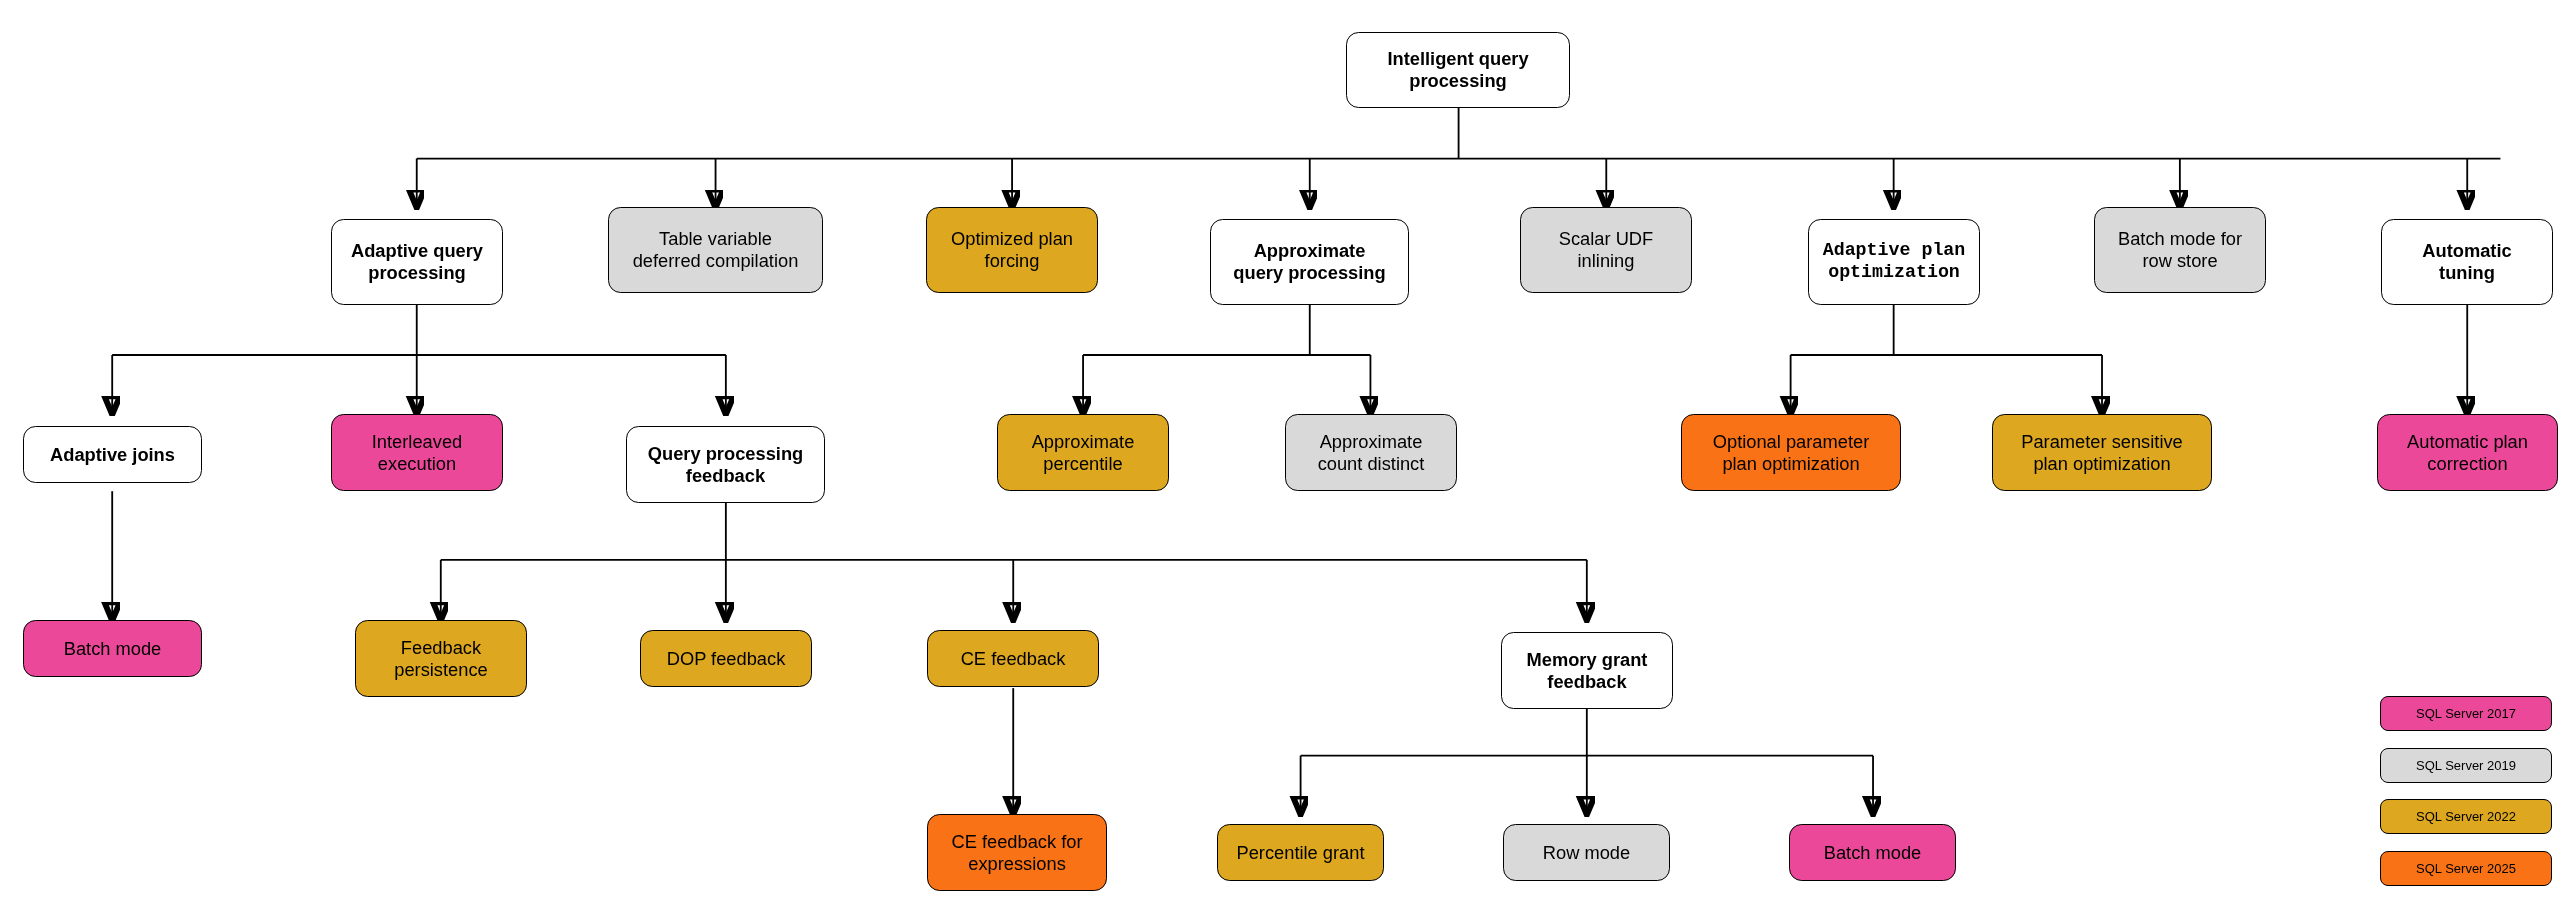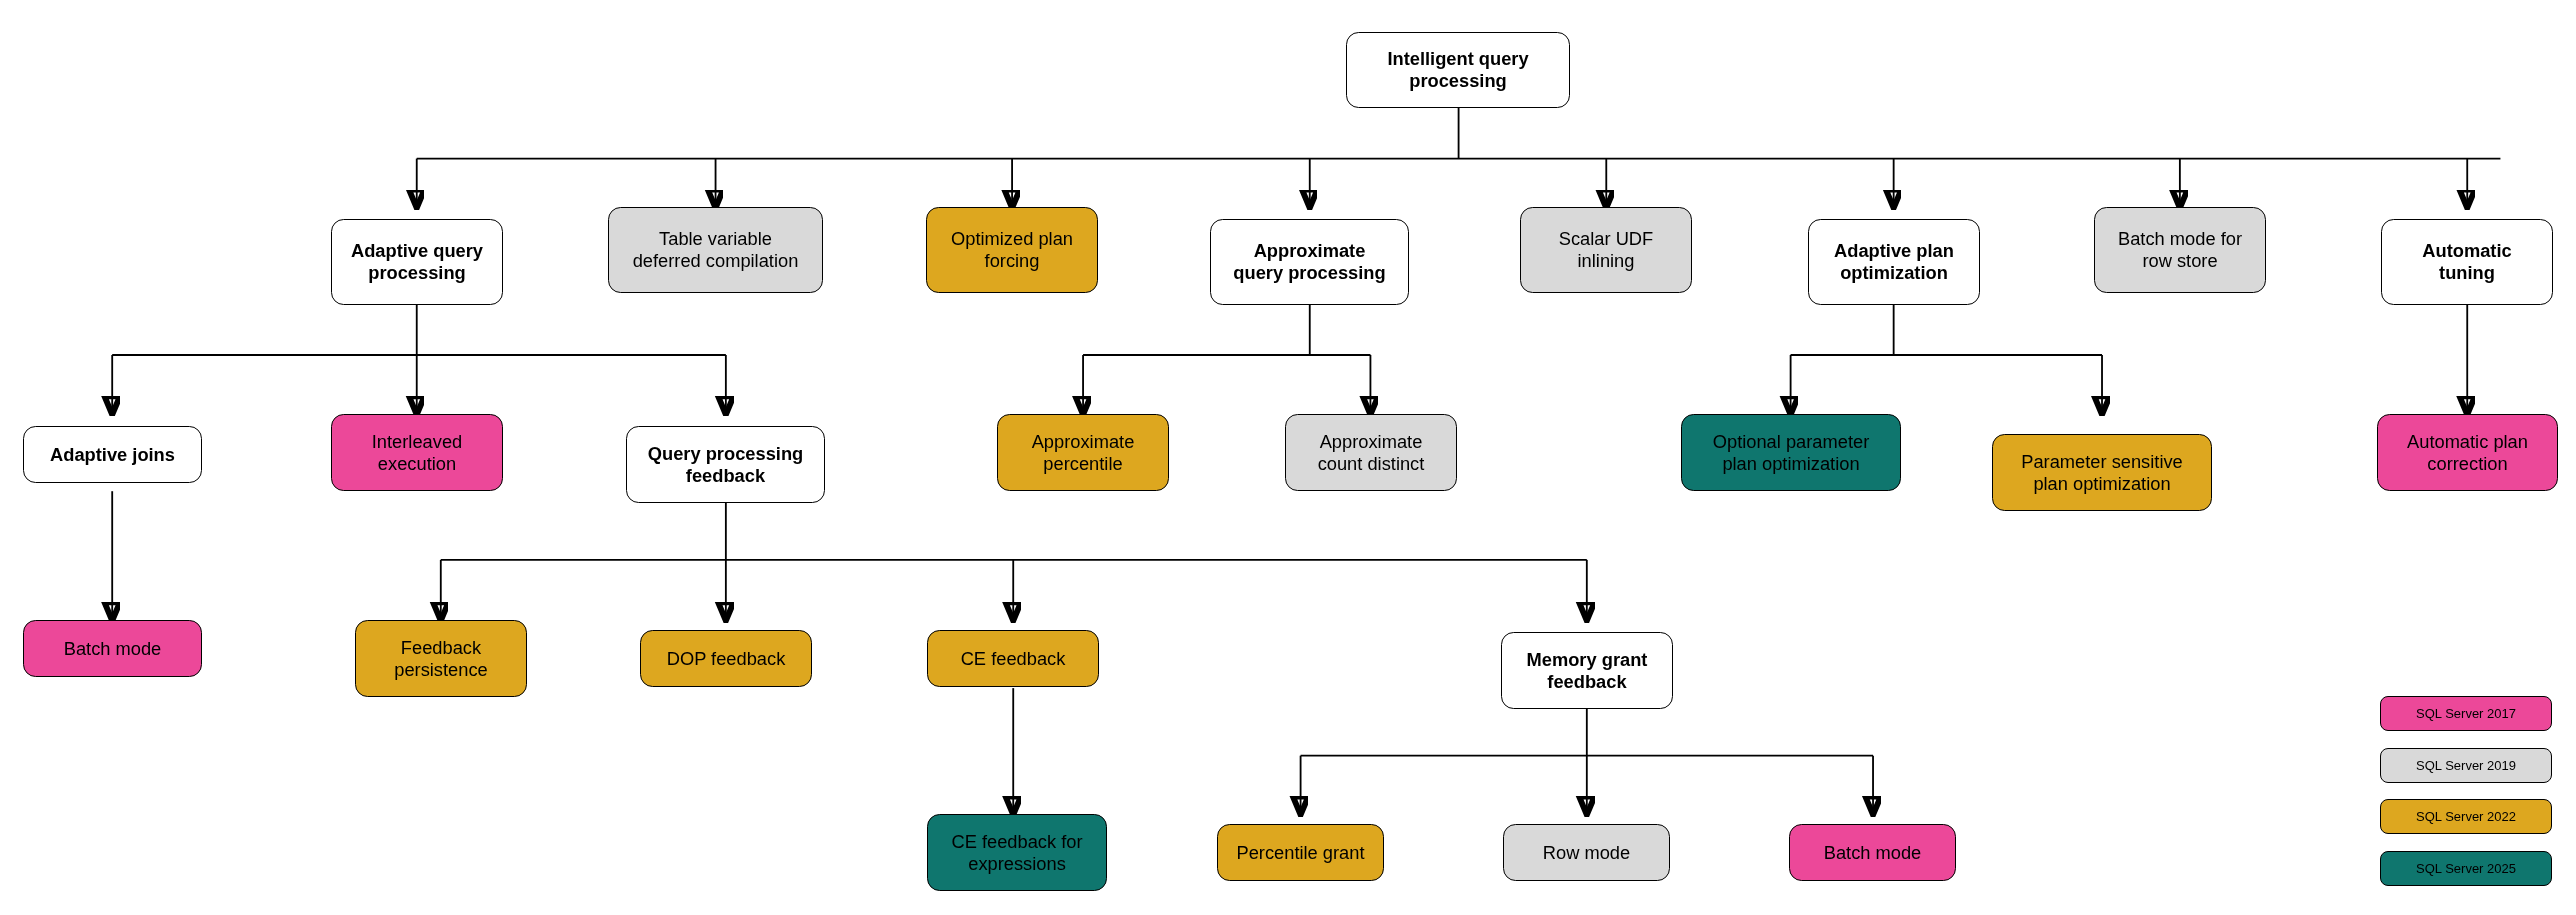--- a/index.html
+++ b/index.html
@@ -50,21 +50,21 @@
     background: #ffffff;
   }
   .node .node-label {
     display: block;
     white-space: pre-line;
   }
   .fill-white  { background: #ffffff; margin-top: 12px; }
   .fill-gray   { background: #d9d9d9; }
   .fill-amber  { background: #dda71f; }
   .fill-blue   { background: #ec4899; }
-  .fill-green  { background: #0f766e; }
+  .fill-green  { background: #f97316; }
   .weight-bold   { font-weight: bold; }
   .weight-normal { font-weight: normal; }
 
   .legend {
     position: absolute;
   }
   .legend-item {
     position: absolute;
     box-sizing: border-box;
     border: 1.7px solid #000000;
@@ -177,21 +177,21 @@
   <div class="node fill-white weight-bold" style="left:1210px; top:207px; width:199px; height:86px;">
     <span class="node-label">Approximate
 query processing</span>
   </div>
 
   <div class="node fill-gray weight-normal" style="left:1520px; top:207px; width:172px; height:86px;">
     <span class="node-label">Scalar UDF
 inlining</span>
   </div>
 
-  <div class="node fill-white weight-bold" style="left:1808px; top:207px; width:172px; height:86px;">
+  <div class="node fill-white weight-bold" style="left:1808px; top:207px; width:172px; height:86px;font-family:Liberation Mono, monospace;">
     <span class="node-label">Adaptive plan
 optimization</span>
   </div>
 
   <div class="node fill-gray weight-normal" style="left:2094px; top:207px; width:172px; height:86px;">
     <span class="node-label">Batch mode for
 row store</span>
   </div>
 
   <div class="node fill-white weight-bold" style="left:2381px; top:207px; width:172px; height:86px;">
@@ -221,21 +221,21 @@
   <div class="node fill-gray weight-normal" style="left:1285px; top:414px; width:172px; height:77px;">
     <span class="node-label">Approximate
 count distinct</span>
   </div>
 
   <div class="node fill-green weight-normal" style="left:1681px; top:414px; width:220px; height:77px;">
     <span class="node-label">Optional parameter
 plan optimization</span>
   </div>
 
-  <div class="node fill-amber weight-normal" style="left:1992px; top:414px; width:220px; height:77px;margin-top:20px;">
+  <div class="node fill-amber weight-normal" style="left:1992px; top:414px; width:220px; height:77px;">
     <span class="node-label">Parameter sensitive
 plan optimization</span>
   </div>
 
   <div class="node fill-blue weight-normal" style="left:2377px; top:414px; width:181px; height:77px;">
     <span class="node-label">Automatic plan
 correction</span>
   </div>
 
   <div class="node fill-blue weight-normal" style="left:23px; top:620px; width:179px; height:57px;">

